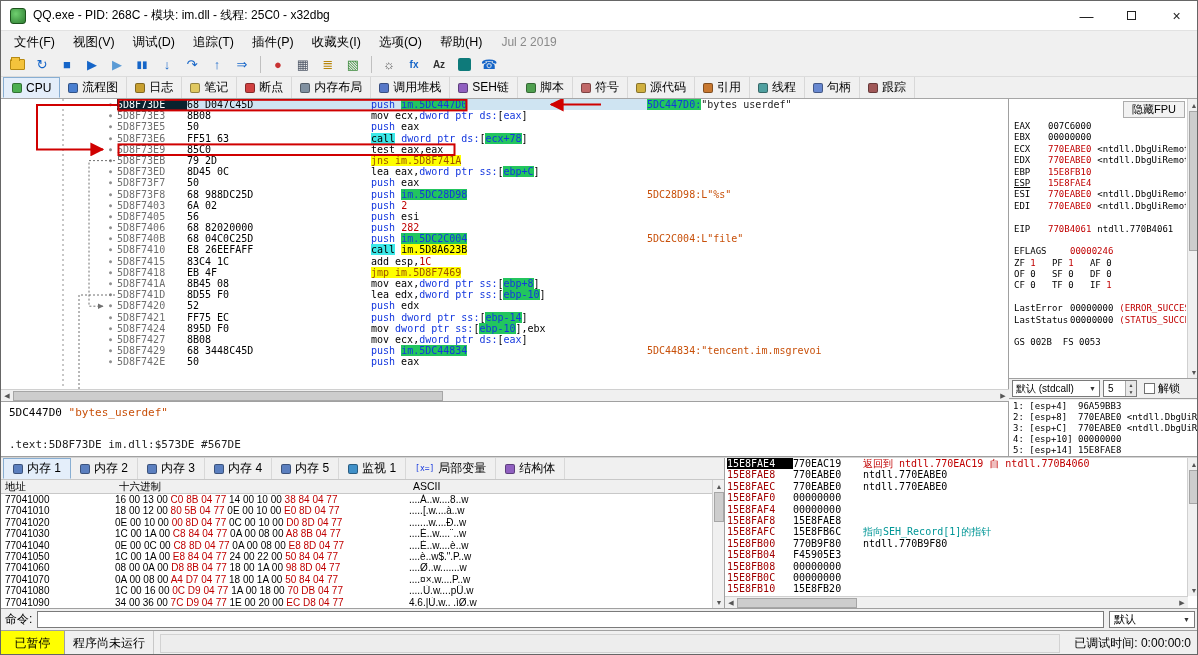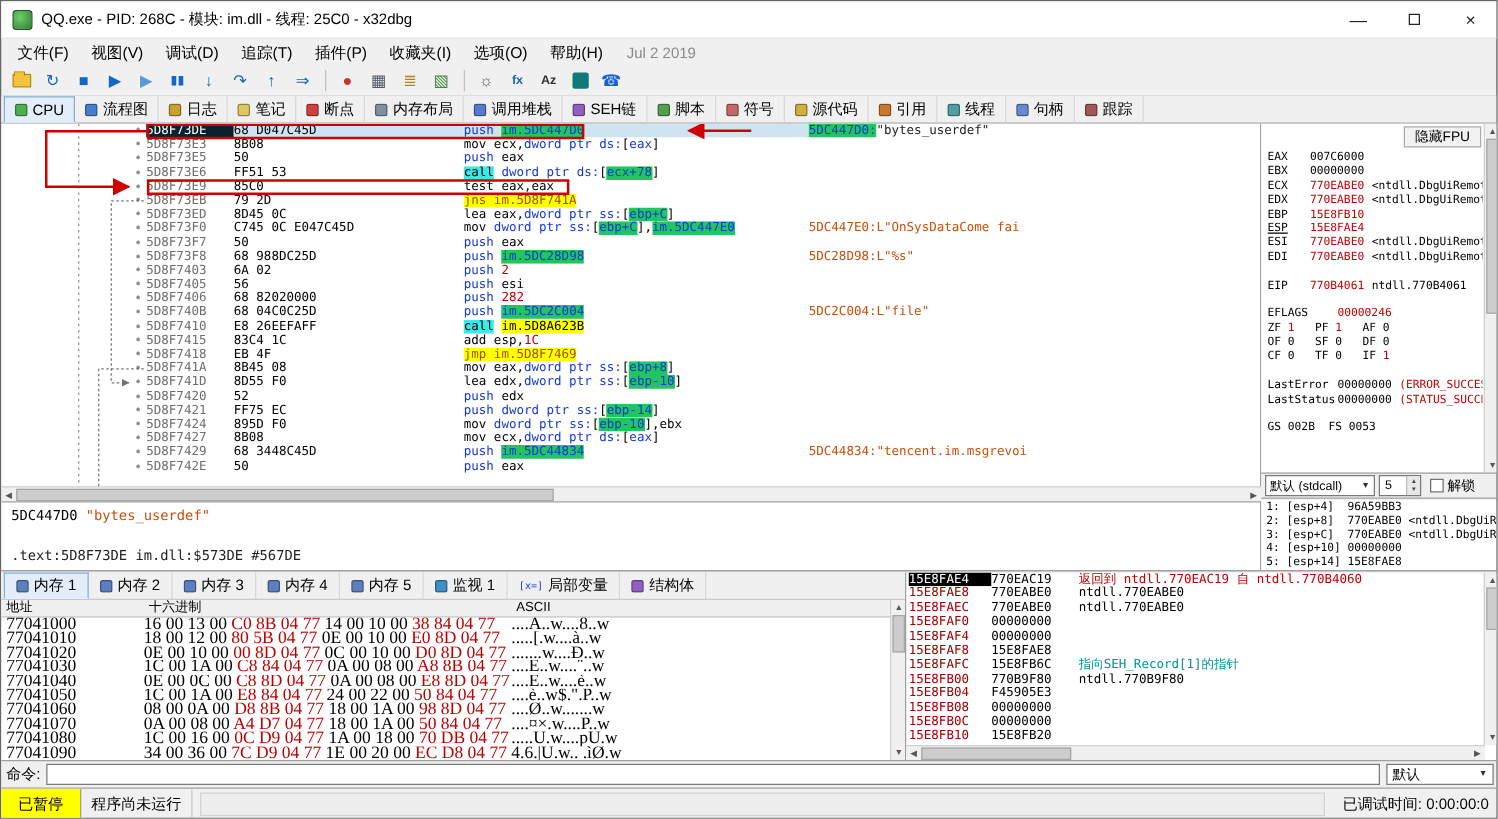--- a/index.html
+++ b/index.html
@@ -109,21 +109,21 @@
 
   
   #dumppanel{position:absolute;left:0;top:457px;width:723px;height:150px;background:#fff}
   #dumptabs{height:22px;display:flex;align-items:stretch;background:#f0f0f0;border-bottom:1px solid #c8c8c8;padding-left:2px}
   .dtab{display:flex;align-items:center;gap:4px;padding:0 9px;font-size:12px;border-right:1px solid #d8d8d8;white-space:nowrap}
   .dtab.sel{background:#e4eefa;border:1px solid #88aed2;border-bottom:1px solid #e4eefa}
   .dtab .ticon{width:10px;height:10px;border-radius:2px;border:1px solid rgba(0,0,0,.35)}
   .dtab .txticon{font-family:"DejaVu Sans Mono",monospace;font-size:8px;color:#1437de}
   #dumphead{height:14px;background:#f0f0f0;border-bottom:1px solid #c8c8c8;display:grid;grid-template-columns:114px 294px 1fr;
             font-size:10.5px;line-height:13px;padding-left:4px}
-  #dumprows{font-family:Liberation Serif, serif;font-size:14px;white-space:pre}
+  #dumprows{font-family:Liberation Sans, sans-serif;font-size:10px;white-space:pre}
   .dmrow{display:grid;grid-template-columns:110px 294px 1fr;height:11.4px;line-height:11.4px;padding-left:4px;overflow:hidden}
   .dmrow .ptr{color:#c00000}
   #dumpscroll{right:0;top:22px;height:128px;width:12px}
 
   
   #stackpanel{position:absolute;left:723px;top:457px;width:475px;height:150px;background:#fff;border-left:1px solid #a0a0a0;overflow:hidden}
   .strow{display:grid;grid-template-columns:66px 70px 1fr;height:11.4px;line-height:11.4px;
          font-family:"DejaVu Sans Mono",monospace;font-size:10px;white-space:pre;overflow:hidden;padding-left:2px}
   .st-addr{color:#a00000}
   .strow.sel .st-addr{background:#000;color:#fff}
@@ -263,25 +263,24 @@
         <span class="ticon" style="background: rgb(160, 88, 88);"></span>
         <span>跟踪</span>
       </div>
     </div>
 
   <div id="disasm">
     <div id="drows">
         <div class="drow sel"><div class="c-gut"><span class="dot">●</span></div><div class="c-addr">5D8F73DE</div><div class="c-bytes">68 D047C45D</div><div class="c-instr"><span class="mn-push">push</span> <span class="tc">im.5DC447D0</span></div><div class="c-cmt"><span class="tc">5DC447D0:</span>"bytes_userdef"</div></div>
         <div class="drow"><div class="c-gut"><span class="dot">●</span></div><div class="c-addr">5D8F73E3</div><div class="c-bytes">8B08</div><div class="c-instr"><span class="mn">mov</span> ecx,<span class="seg">dword ptr </span><span class="seg">ds:</span>[<span class="seg">eax</span>]</div><div class="c-cmt"></div></div>
         <div class="drow"><div class="c-gut"><span class="dot">●</span></div><div class="c-addr">5D8F73E5</div><div class="c-bytes">50</div><div class="c-instr"><span class="mn-push">push</span> eax</div><div class="c-cmt"></div></div>
-        <div class="drow"><div class="c-gut"><span class="dot">●</span></div><div class="c-addr">5D8F73E6</div><div class="c-bytes">FF51 53</div><div class="c-instr"><span class="mn-call">call</span> <span class="seg">dword ptr </span><span class="seg">ds:</span>[<span class="tc">ecx+78</span>]</div><div class="c-cmt"></div></div>
+        <div class="drow"><div class="c-gut"><span class="dot">●</span></div><div class="c-addr">5D8F73E6</div><div class="c-bytes">FF51 63</div><div class="c-instr"><span class="mn-call">call</span> <span class="seg">dword ptr </span><span class="seg">ds:</span>[<span class="tc">ecx+78</span>]</div><div class="c-cmt"></div></div>
         <div class="drow"><div class="c-gut"><span class="dot">●</span></div><div class="c-addr">5D8F73E9</div><div class="c-bytes">85C0</div><div class="c-instr"><span class="mn">test</span> eax,eax</div><div class="c-cmt"></div></div>
         <div class="drow"><div class="c-gut"><span class="dot">●</span></div><div class="c-addr">5D8F73EB</div><div class="c-bytes">79 2D</div><div class="c-instr"><span class="jcc">jns im.5D8F741A</span></div><div class="c-cmt"></div></div>
         <div class="drow"><div class="c-gut"><span class="dot">●</span></div><div class="c-addr">5D8F73ED</div><div class="c-bytes">8D45 0C</div><div class="c-instr"><span class="mn">lea</span> eax,<span class="seg">dword ptr </span><span class="seg">ss:</span>[<span class="tc">ebp+C</span>]</div><div class="c-cmt"></div></div>
-        <div class="drow"><div class="c-gut"><span class="dot">●</span></div><div class="c-addr">5D8F73F0</div><div class="c-bytes">C745 0C E047C45D</div><div class="c-instr"><span class="mn">mov</span> <span class="seg">dword ptr </span><span class="seg">ss:</span>[<span class="tc">ebp+C</span>],<span class="tc">im.5DC447E0</span></div><div class="c-cmt">5DC447E0:L"OnSysDataCome fai</div></div>
         <div class="drow"><div class="c-gut"><span class="dot">●</span></div><div class="c-addr">5D8F73F7</div><div class="c-bytes">50</div><div class="c-instr"><span class="mn-push">push</span> eax</div><div class="c-cmt"></div></div>
         <div class="drow"><div class="c-gut"><span class="dot">●</span></div><div class="c-addr">5D8F73F8</div><div class="c-bytes">68 988DC25D</div><div class="c-instr"><span class="mn-push">push</span> <span class="tc">im.5DC28D98</span></div><div class="c-cmt">5DC28D98:L"%s"</div></div>
         <div class="drow"><div class="c-gut"><span class="dot">●</span></div><div class="c-addr">5D8F7403</div><div class="c-bytes">6A 02</div><div class="c-instr"><span class="mn-push">push</span> <span class="num">2</span></div><div class="c-cmt"></div></div>
         <div class="drow"><div class="c-gut"><span class="dot">●</span></div><div class="c-addr">5D8F7405</div><div class="c-bytes">56</div><div class="c-instr"><span class="mn-push">push</span> esi</div><div class="c-cmt"></div></div>
         <div class="drow"><div class="c-gut"><span class="dot">●</span></div><div class="c-addr">5D8F7406</div><div class="c-bytes">68 82020000</div><div class="c-instr"><span class="mn-push">push</span> <span class="num">282</span></div><div class="c-cmt"></div></div>
         <div class="drow"><div class="c-gut"><span class="dot">●</span></div><div class="c-addr">5D8F740B</div><div class="c-bytes">68 04C0C25D</div><div class="c-instr"><span class="mn-push">push</span> <span class="tc">im.5DC2C004</span></div><div class="c-cmt">5DC2C004:L"file"</div></div>
         <div class="drow"><div class="c-gut"><span class="dot">●</span></div><div class="c-addr">5D8F7410</div><div class="c-bytes">E8 26EEFAFF</div><div class="c-instr"><span class="mn-call">call</span> <span class="ty">im.5D8A623B</span></div><div class="c-cmt"></div></div>
         <div class="drow"><div class="c-gut"><span class="dot">●</span></div><div class="c-addr">5D8F7415</div><div class="c-bytes">83C4 1C</div><div class="c-instr"><span class="mn">add</span> esp,<span class="num">1C</span></div><div class="c-cmt"></div></div>
         <div class="drow"><div class="c-gut"><span class="dot">●</span></div><div class="c-addr">5D8F7418</div><div class="c-bytes">EB 4F</div><div class="c-instr"><span class="jcc">jmp im.5D8F7469</span></div><div class="c-cmt"></div></div>
         <div class="drow"><div class="c-gut"><span class="dot">●</span></div><div class="c-addr">5D8F741A</div><div class="c-bytes">8B45 08</div><div class="c-instr"><span class="mn">mov</span> eax,<span class="seg">dword ptr </span><span class="seg">ss:</span>[<span class="tc">ebp+8</span>]</div><div class="c-cmt"></div></div>

